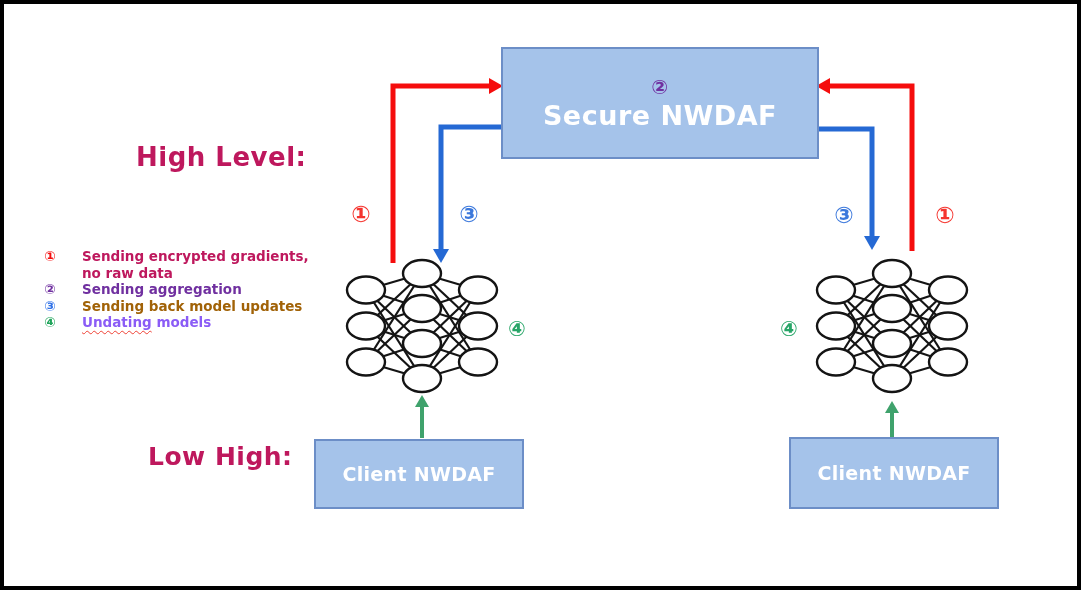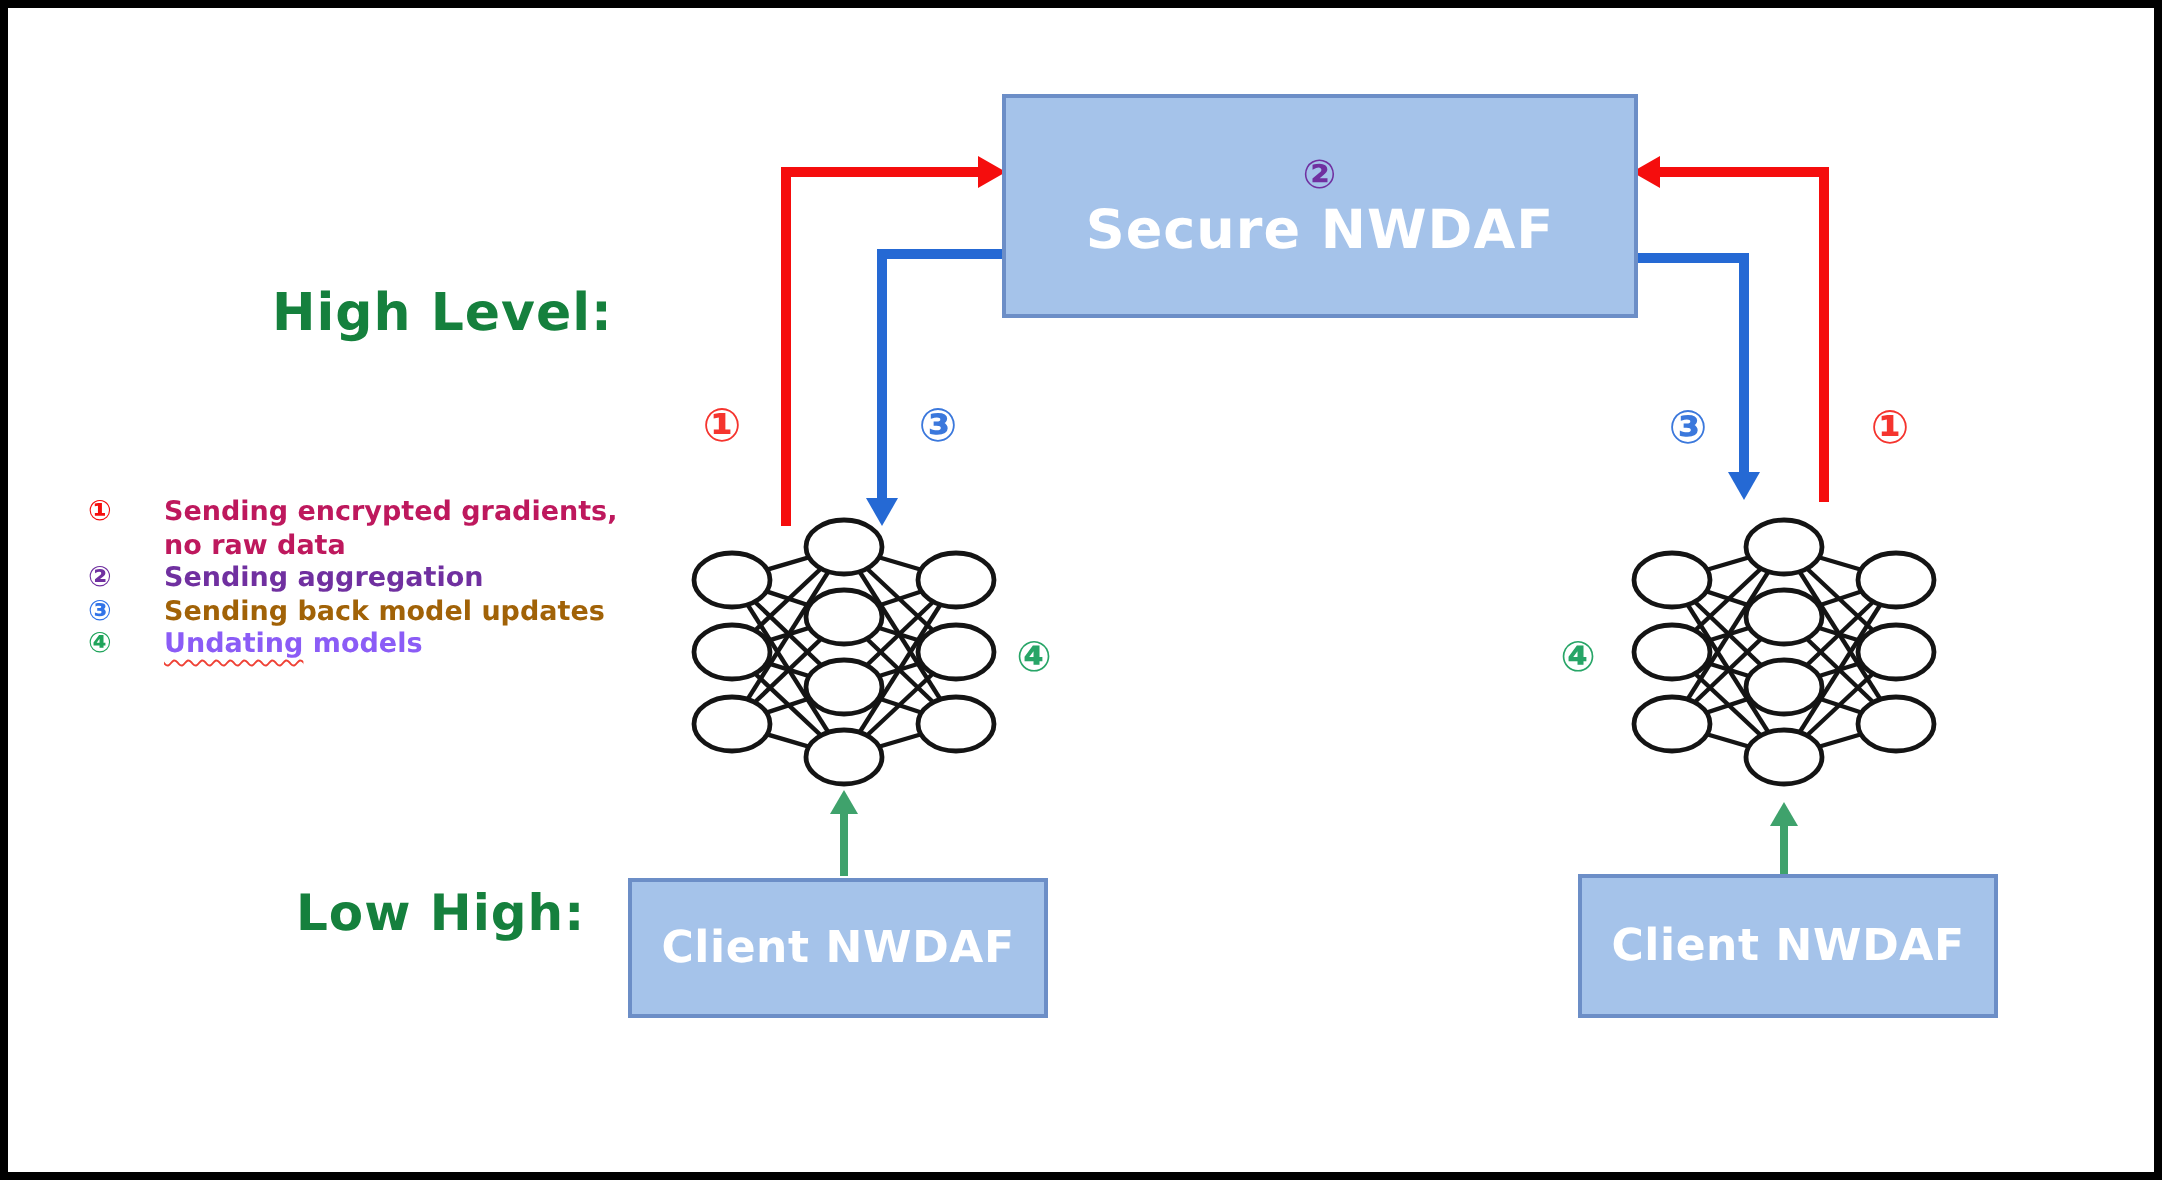--- a/index.html
+++ b/index.html
@@ -9,39 +9,39 @@
     width:1081px; height:590px;
     background:#ffffff;
     border:4px solid #000000;
     overflow:hidden;
     font-family:"DejaVu Sans","Liberation Sans",sans-serif;
   }
   #diagram-svg { position:absolute; left:0; top:0; width:1073px; height:582px; }
 
   .level-label {
     position:absolute;
-    font-weight:bold; color:#15803d;
+    font-weight:bold; color:#be185d;
     white-space:nowrap;
     letter-spacing:0.5px;
   }
   #high-level { left:132px; top:138px; font-size:26px; }
   #low-level  { left:144px; top:438px; font-size:25px; }
 
   .node-box {
     position:absolute;
     display:flex; flex-direction:column;
     align-items:center; justify-content:center;
     color:#ffffff; font-weight:bold;
     text-align:center;
   }
   #server-box {
     left:497px; top:43px; width:318px; height:112px;
     font-size:27px; letter-spacing:0.5px;
   }
-  .client-box { font-size:22px; letter-spacing:0.3px;text-align:right; }
+  .client-box { font-size:19px; letter-spacing:0.3px;text-align:right; }
   #client-box-left  { left:310px; top:435px; width:210px; height:70px; }
   #client-box-right { left:785px; top:433px; width:210px; height:72px; }
 
   .server-marker { font-size:20px; font-weight:bold; line-height:1.1; margin-bottom:2px; }
 
   .flow-marker {
     position:absolute;
     transform:translate(-50%,-50%);
     font-weight:bold;
     font-size:23px;

